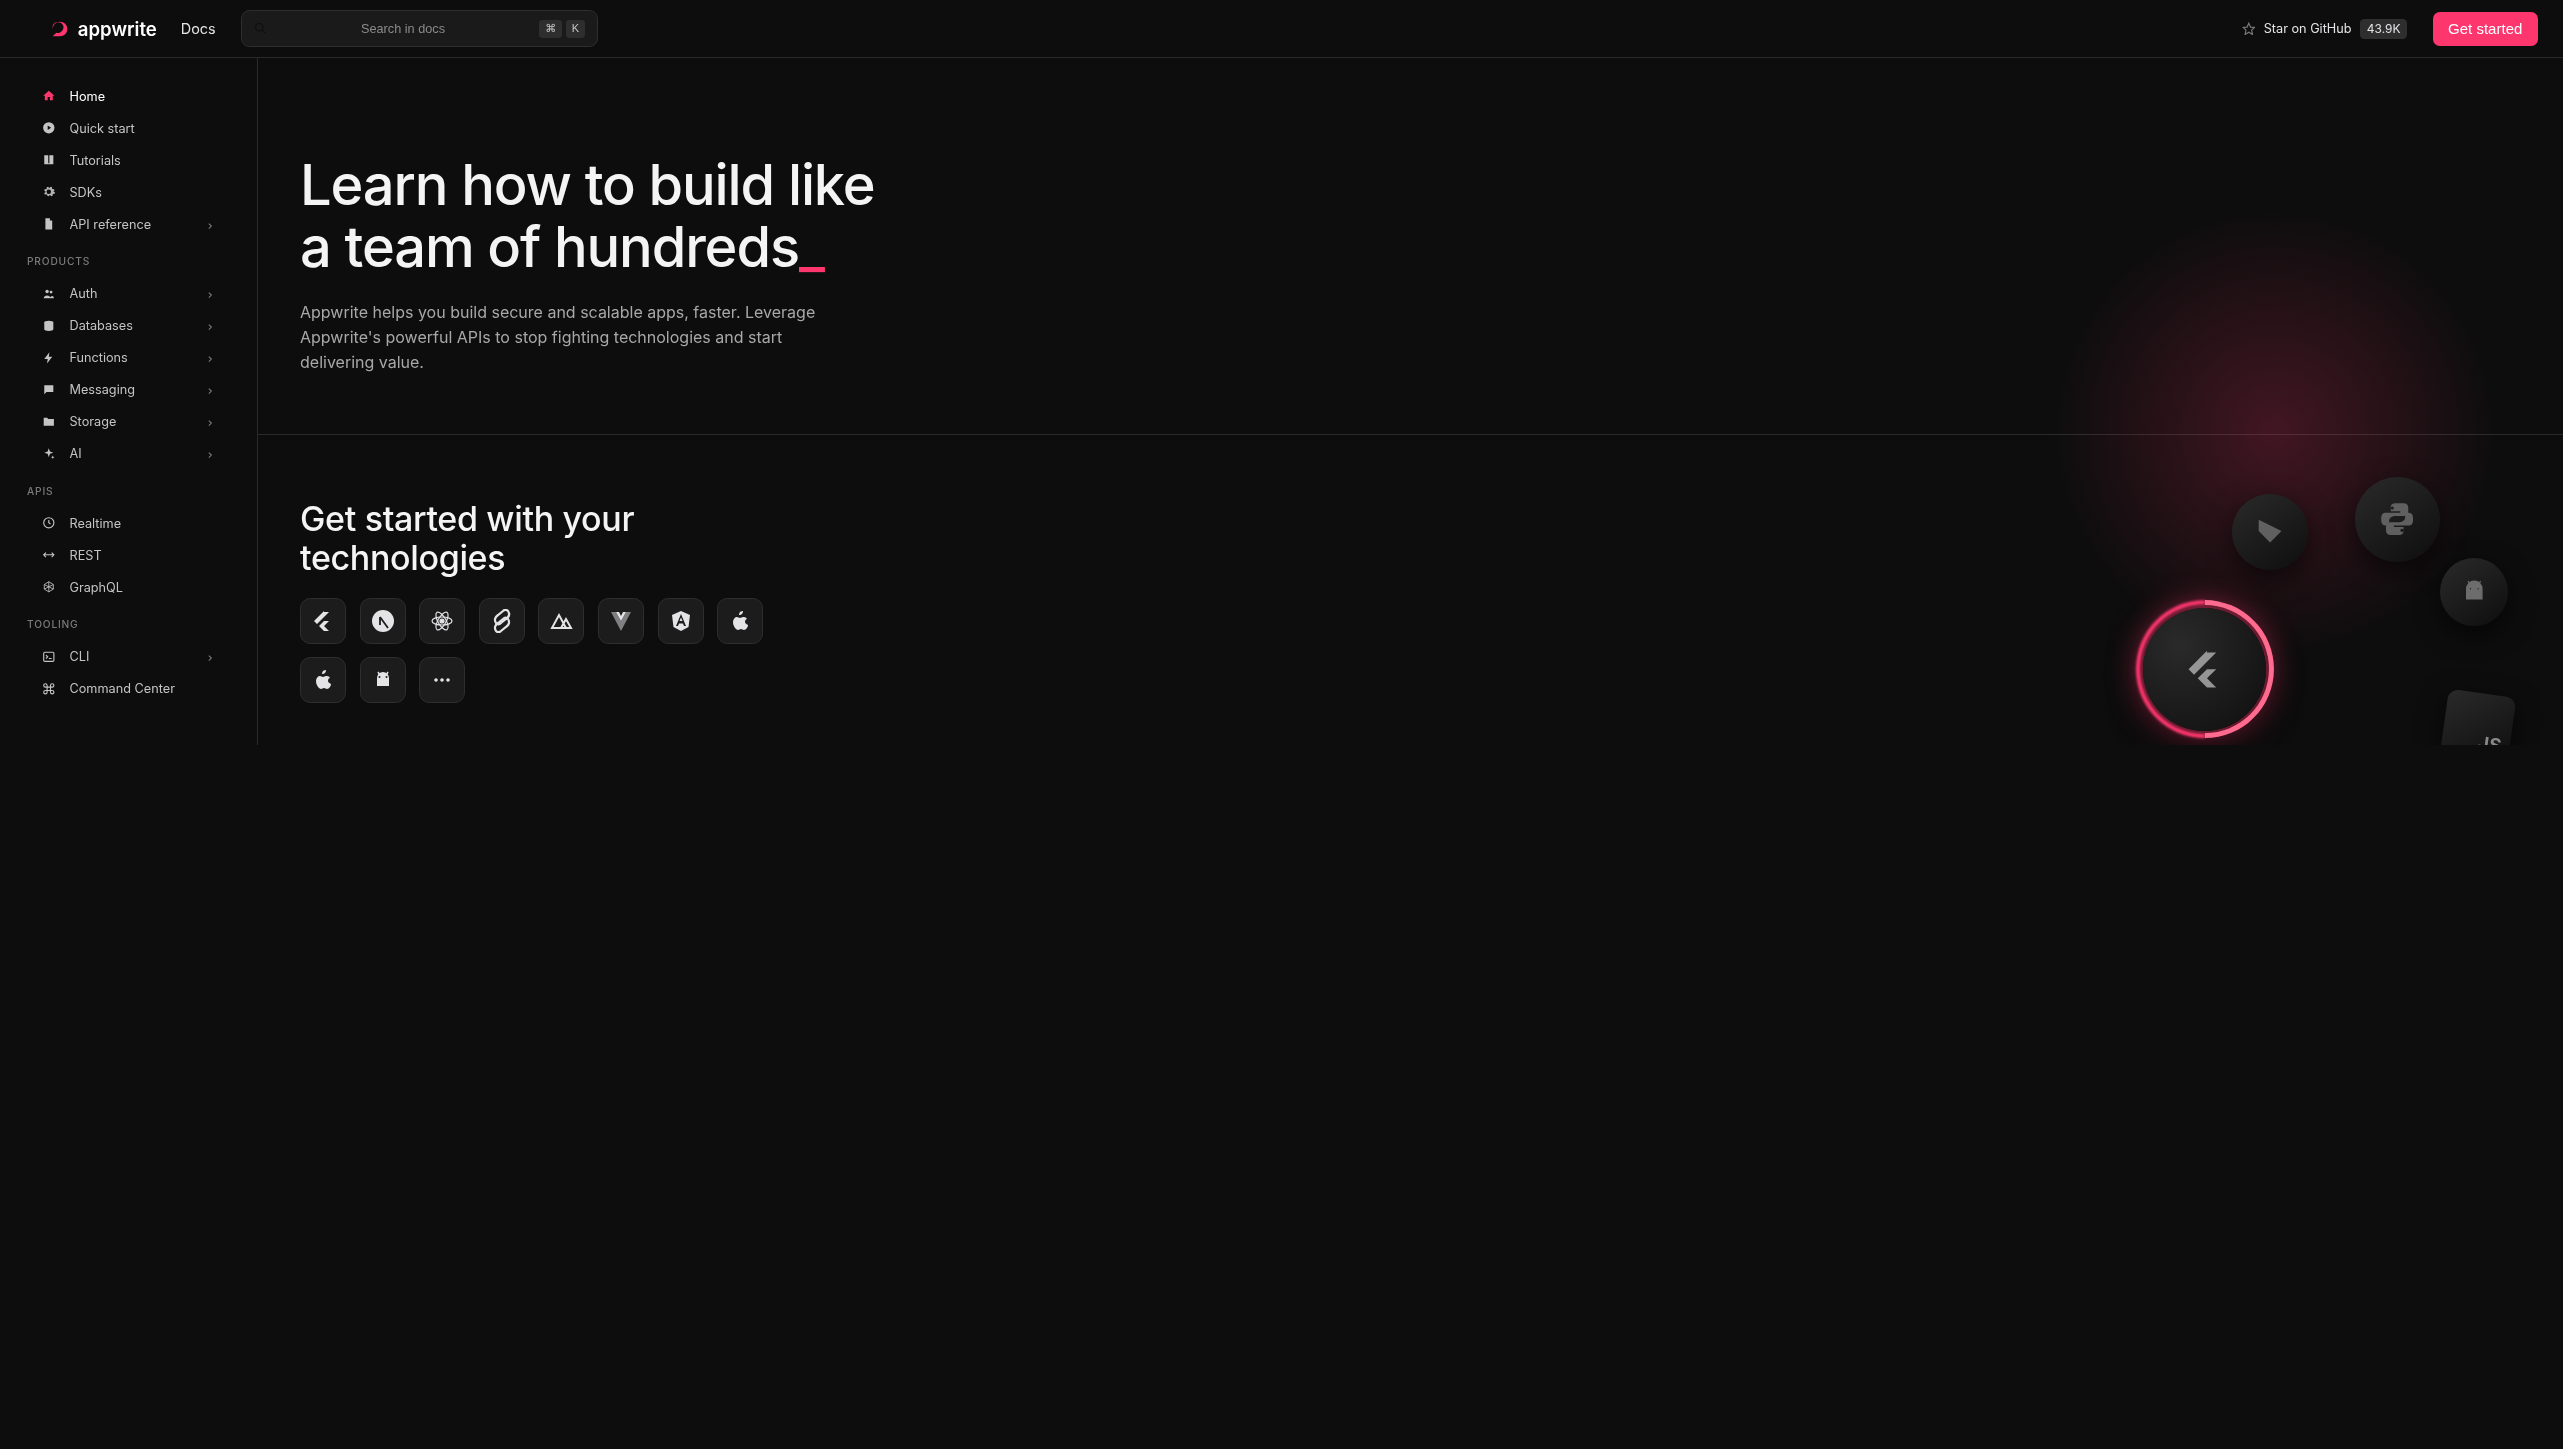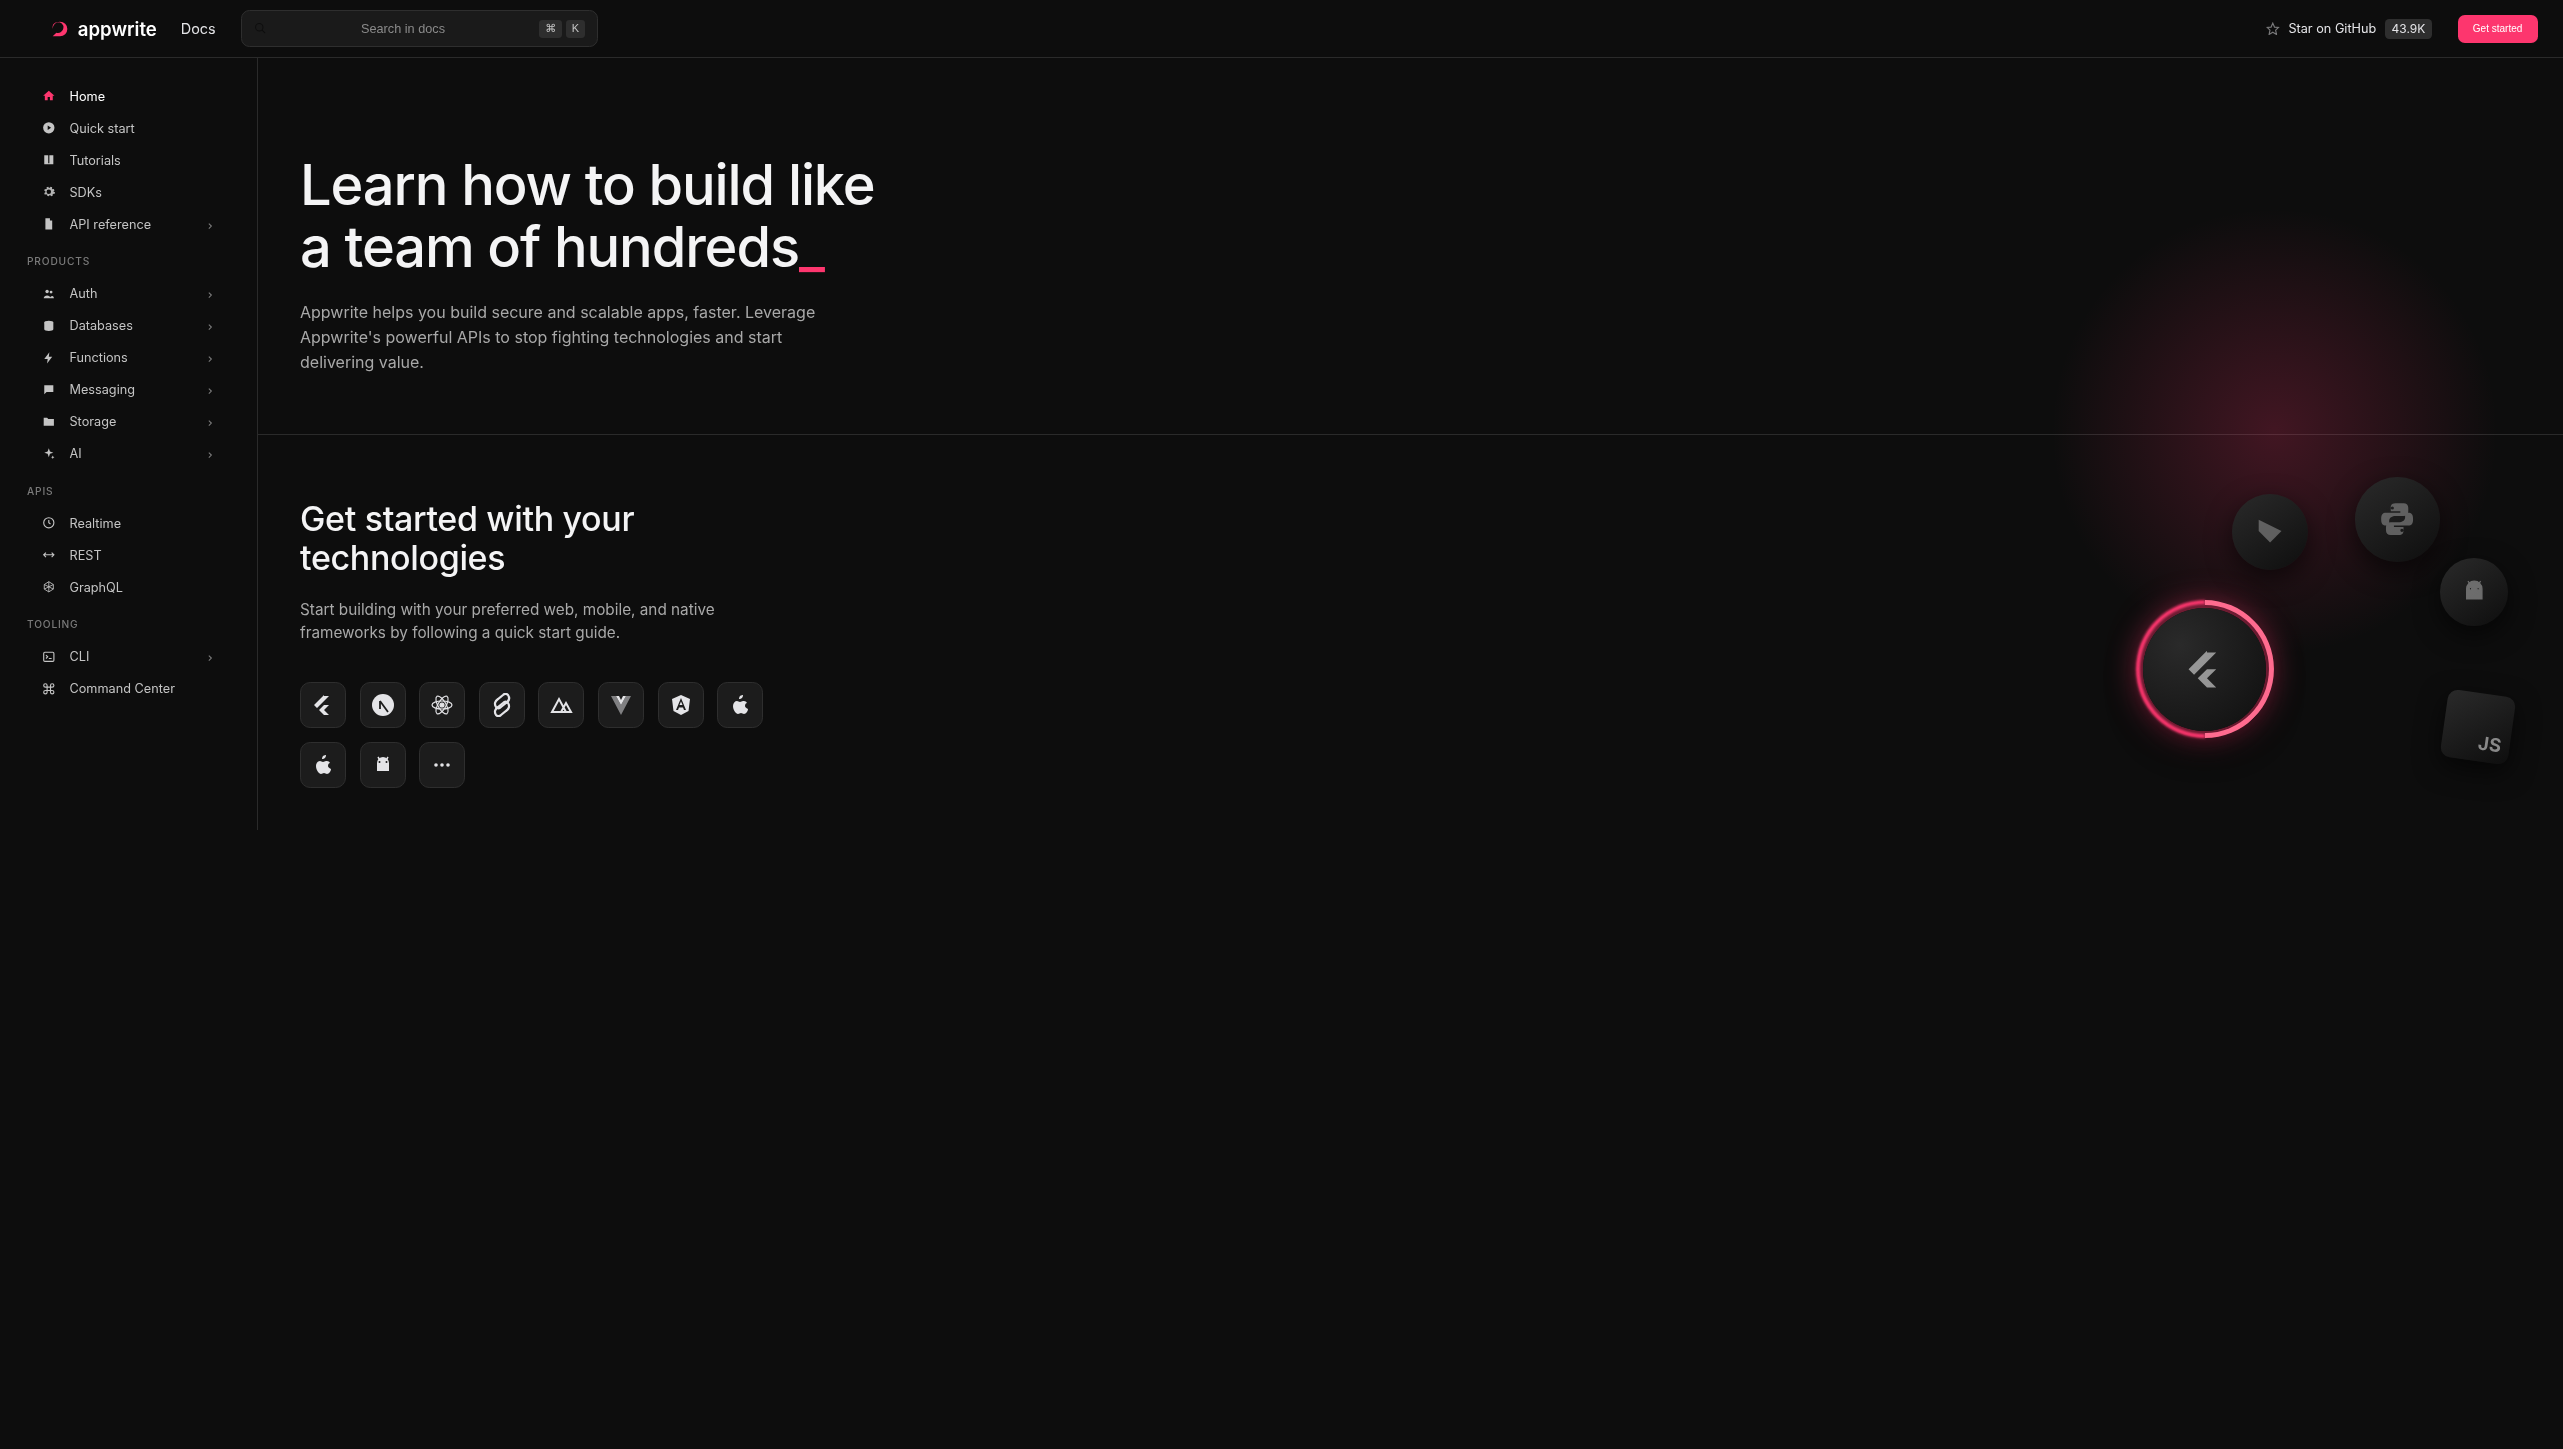--- a/index.html
+++ b/index.html
@@ -118,21 +118,21 @@
       border-radius: 4.2px;
       font-size: 12px;
     }
     
     .cta-button {
       background: #fd366e;
       color: #fff;
       border: none;
       padding: 8.5px 15.3px;
       border-radius: 6.8px;
-      font-size: 10px;
+      font-size: 15px;
       font-weight: 500;
       cursor: pointer;
     }
     
     
     .layout {
       display: flex;
     }
     
     
@@ -574,21 +574,20 @@
         <span>Learn how to build like</span><br>
         <span>a team of hundreds</span><span class="cursor">_</span>
       </h1>
       <p class="hero-subtitle">Appwrite helps you build secure and scalable apps, faster. Leverage Appwrite's powerful APIs to stop fighting technologies and start delivering value.</p>
     </section>
 
     <div class="divider"></div>
 
     <section class="tech-section">
       <h2 class="tech-title">Get started with your technologies</h2>
-      <p class="tech-subtitle">Start building with your preferred web, mobile, and native frameworks by following a quick start guide.</p>
       <div class="tech-grid" id="tech-grid">
           <div class="tech-card">
             <svg viewBox="0 0 24 24" fill="#e4e4e7">
               <path d="M13 2L3 12l3 3L18 3h-5zm0 10l-5 5 5 5h5l-5-5 5-5h-5z"></path>
             </svg>
           </div>
           <div class="tech-card">
             <svg viewBox="0 0 24 24">
               <circle cx="12" cy="12" r="11" fill="#e4e4e7"></circle>
               <path d="M9 8v8M9 8l8 11" stroke="#1c1c1c" stroke-width="1.8" fill="none"></path>

